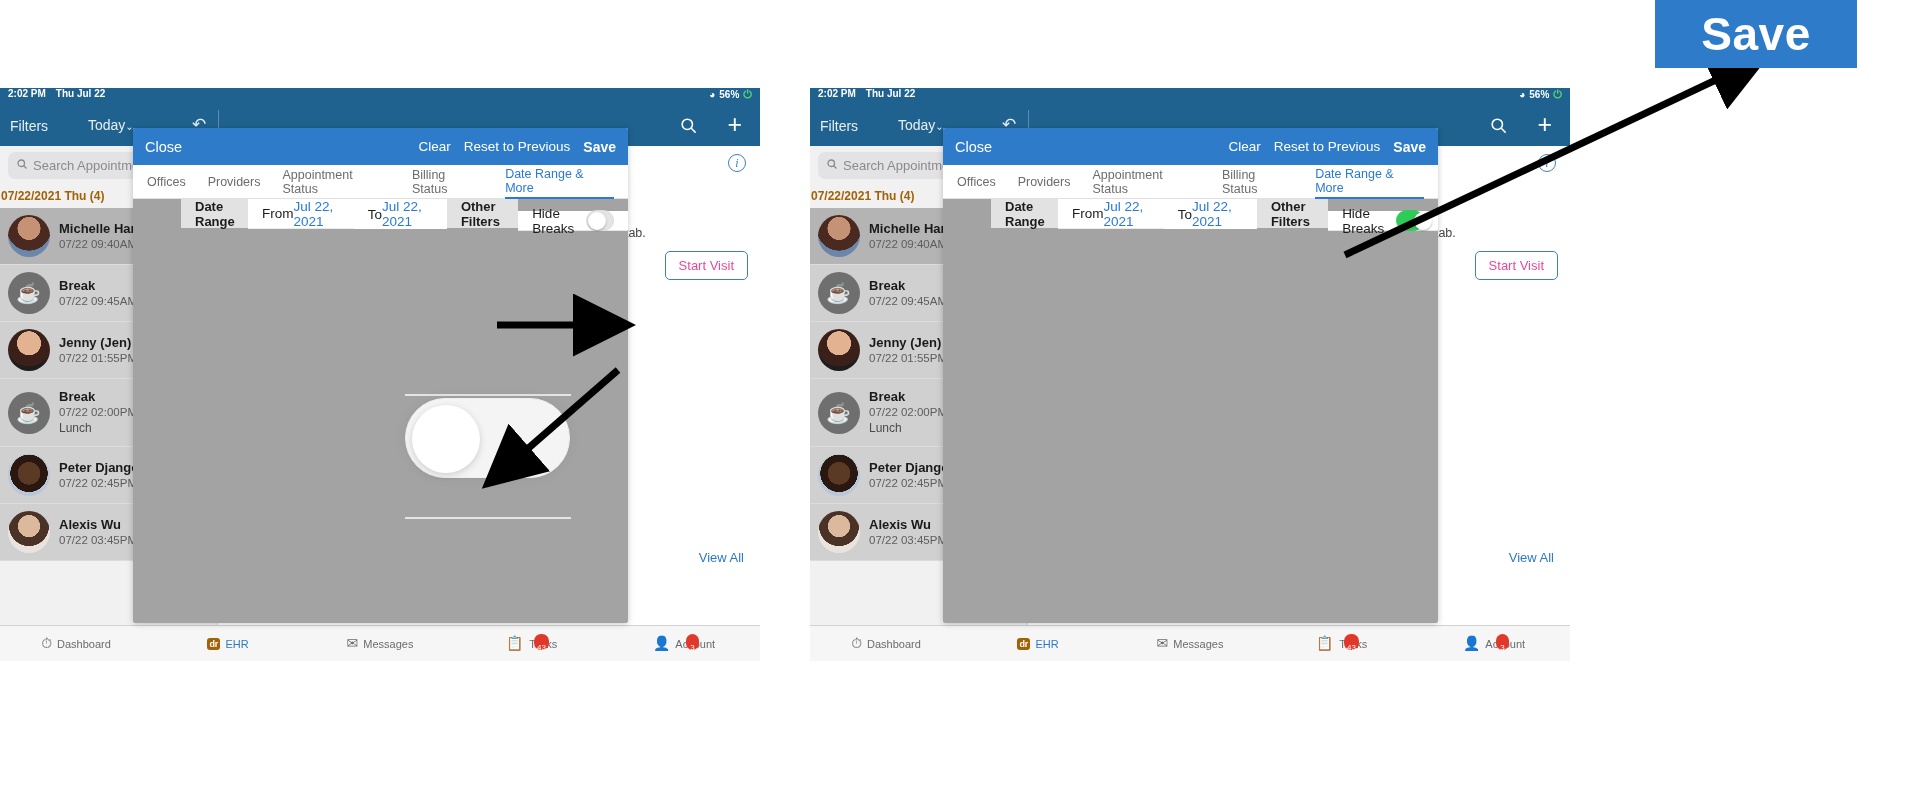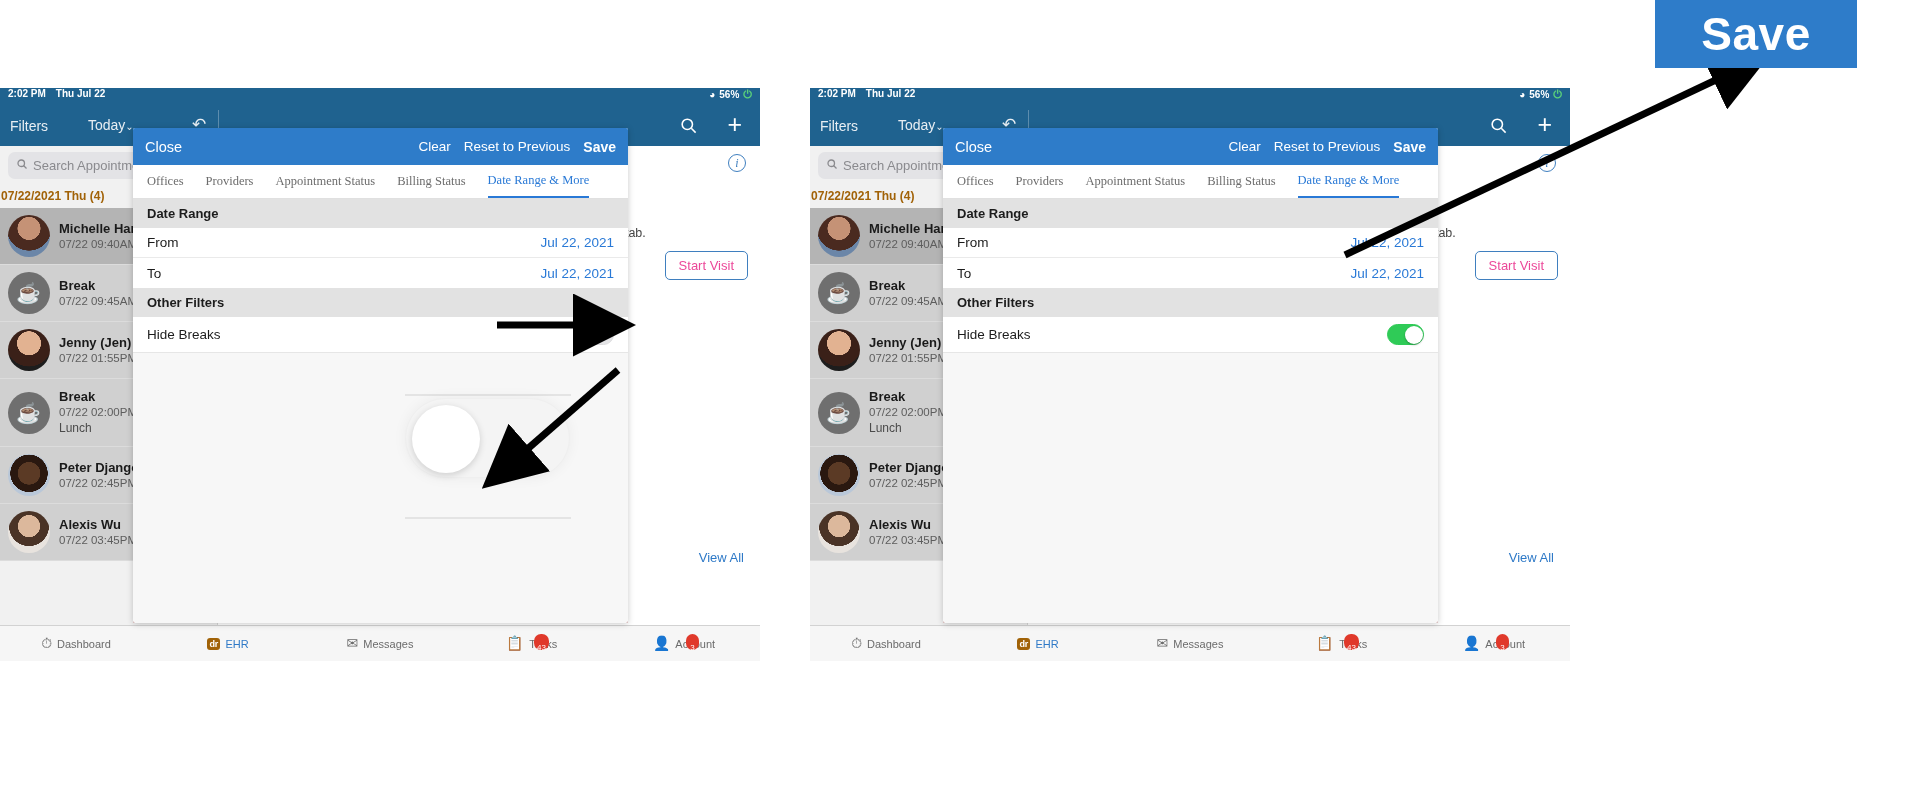--- a/index.html
+++ b/index.html
@@ -123,40 +123,40 @@
   }
   .modal-bar {
     height: 37px; background: #2e7cc9; color: #ffffff;
     display: flex; align-items: center; padding: 0 12px;
   }
   .mb-close { font-size: 14.5px; }
   .mb-right { margin-left: auto; display: flex; align-items: flex-start; gap: 13px; font-size: 13.5px; }
   .mb-save { font-weight: bold; font-size: 14px; }
 
   .modal-tabs {
-    height: 34px; background: #ffffff; display: flex; align-items: flex-end;
-    padding: 0 14px; gap: 22px; border-bottom: 1px solid #e0e0e0; font-family: Liberation Serif, serif;
+    height: 34px; background: #ffffff; display: flex; align-items: flex-start;
+    padding: 0 14px; gap: 22px; border-bottom: 1px solid #e0e0e0;
   }
   .mtab { font-size: 12.5px; color: #6c6c6c; height: 34px; display: flex; align-items: center; }
   .mtab.active { color: #2979d6; border-bottom: 2.5px solid #2979d6; }
 
   .sect-hdr {
     height: 29px; background: #e2e2e2; display: flex; align-items: center;
     padding-left: 14px; font-size: 13px; font-weight: bold; color: #1c1c1c;
   }
   .frow {
     height: 30px; background: #ffffff; display: flex; align-items: center;
     padding: 0 14px; font-size: 13.5px; color: #1c1c1c;
     border-bottom: 1px solid #eaeaea;
   }
   .frow .fval { margin-left: auto; color: #2979d6; font-size: 13.5px; }
   .frow.last { border-bottom: none; }
-  .frow.toggle-row { height: 36px; border-bottom: 1px solid #e6e6e6; }
+  .frow.toggle-row { height: 20px; border-bottom: 1px solid #e6e6e6; margin-top: 12px; }
   .modal-fill { flex: 1; background: #f7f7f7; }
-  .modal-body { height: calc(100% - 71px); display: flex; flex-direction: column; background:#7f1d1d; }
+  .modal-body { height: calc(100% - 71px); display: flex; flex-direction: row; background:#a3a3a3;padding-left:48px; }
 
   
   .switch {
     margin-left: auto; width: 37px; height: 21px; border-radius: 11px;
     position: relative; background: #e4e4e6; border: 1px solid #dcdcde;
   }
   .switch.on { background: #2fcb57; border-color: #2fcb57; }
   .switch .knob {
     position: absolute; top: 1px; left: 1px; width: 18px; height: 18px;
     border-radius: 50%; background: #ffffff; box-shadow: 0 1px 2px rgba(0,0,0,.3);

